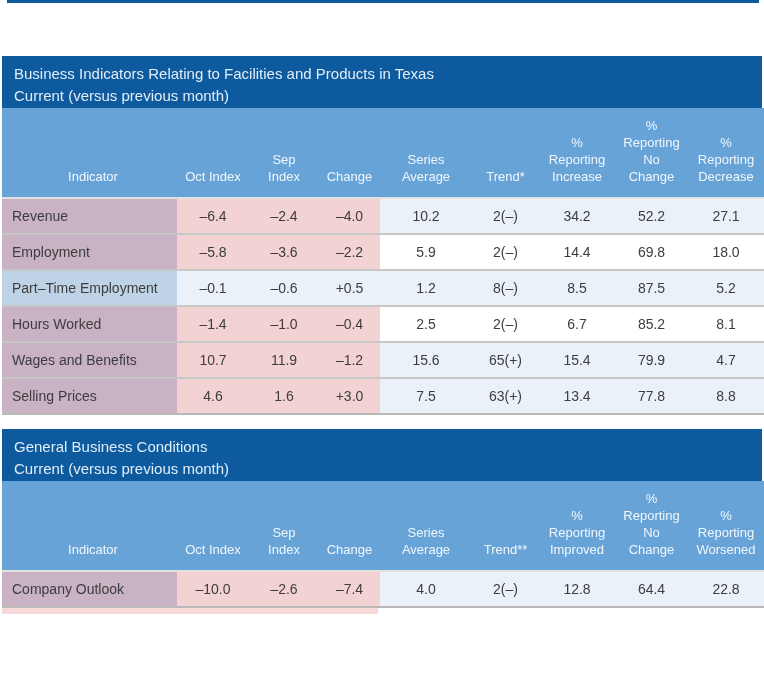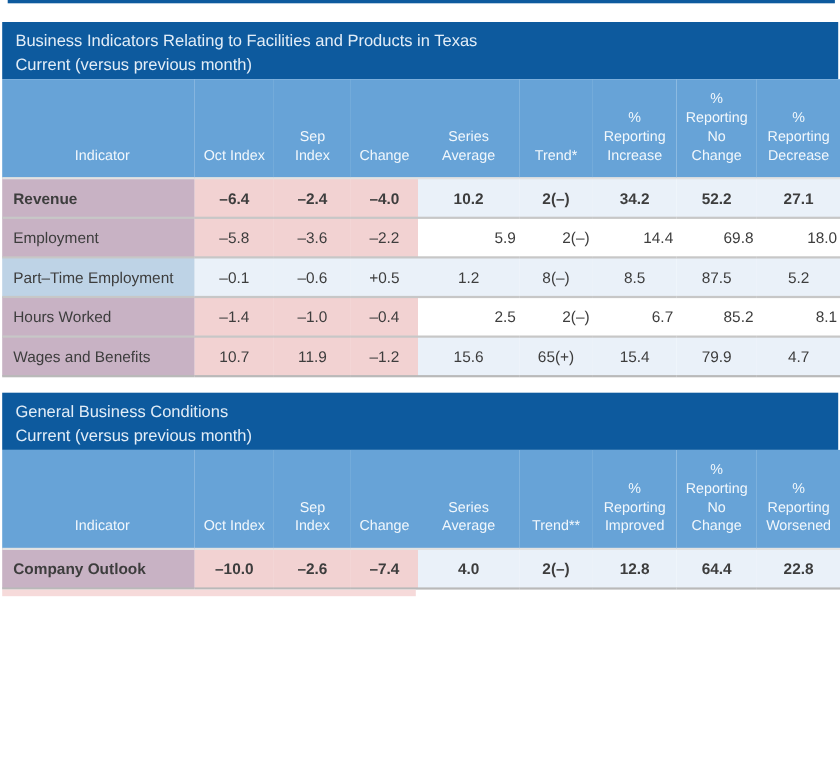--- a/index.html
+++ b/index.html
@@ -21,21 +21,21 @@
   html,body{width:764px;background:#fff;}
   body{
     font-family:"Liberation Sans","DejaVu Sans",sans-serif;
     color:var(--body-text);
     width:764px;height:700px;overflow:hidden;position:relative;
   }
   .cutoff-top{
     position:absolute;top:0;left:7px;width:752px;height:3px;
     background:var(--dark-blue);
   }
-  .report{padding-top:20px;margin-left:2px;width:760px;}
+  .report{padding-top:20px;margin-left:2px;width:760px;margin-top:36px;}
   .panel{width:760px;}
   .panel + .panel{margin-top:14px;}
   .title-band{
     background:var(--dark-blue);
     color:var(--title-text);
     height:52px;
     padding:5px 12px 0 12px;
     font-size:15px;line-height:22px;
     display:flex;flex-direction:column;justify-content:center;
   }
@@ -53,33 +53,33 @@
     font-weight:400;
     font-size:13px;line-height:17px;
     color:var(--header-text);
     vertical-align:bottom;
     text-align:center;
     padding:0 3px 12px 3px;
     white-space:pre-line;
   }
   th.first{text-align:center;padding-left:10px;}
   tbody tr{height:36px;border-top:2px solid var(--row-border);}
-  tbody tr:first-child{border-top:2px solid var(--header-border);font-weight:bold;}
+  tbody tr:first-child{border-top:2px solid var(--header-border);}
   td{
     font-size:14px;
     vertical-align:middle;
     text-align:center;
     padding:2px 3px;
   }
   td.label{text-align:left;padding-left:10px;padding-right:8px;}
   td.tint-label{background:var(--tint-mauve);}
   td.plain-label{background:var(--label-blue);}
   td.tint-num{background:var(--tint-pink);}
   td.alt{background:var(--zebra-blue);}
-  td.plain{background:var(--row-white);text-align:right;}
+  td.plain{background:var(--row-white);}
   .cutoff-bottom{
     margin-top:0;width:376px;height:6px;background:var(--cutoff-pink);
   }
 </style>
 </head>
 <body>
 
 <div class="cutoff-top"></div>
 
 <div class="report">
@@ -172,20 +172,31 @@
             <td class="label tint-label">Wages and Benefits</td>
             <td class="tint-num">10.7</td>
             <td class="tint-num">11.9</td>
             <td class="tint-num">–1.2</td>
             <td class="alt">15.6</td>
             <td class="alt">65(+)</td>
             <td class="alt">15.4</td>
             <td class="alt">79.9</td>
             <td class="alt">4.7</td>
           </tr>
+          <tr>
+            <td class="label tint-label">Selling Prices</td>
+            <td class="tint-num">4.6</td>
+            <td class="tint-num">1.6</td>
+            <td class="tint-num">+3.0</td>
+            <td class="alt">7.5</td>
+            <td class="alt">63(+)</td>
+            <td class="alt">13.4</td>
+            <td class="alt">77.8</td>
+            <td class="alt">8.8</td>
+          </tr>
         </tbody>
       </table>
   </section>
 
   <section class="panel">
     <header class="title-band">
       <div>General Business Conditions</div>
       <div>Current (versus previous month)</div>
     </header>
     <table>

